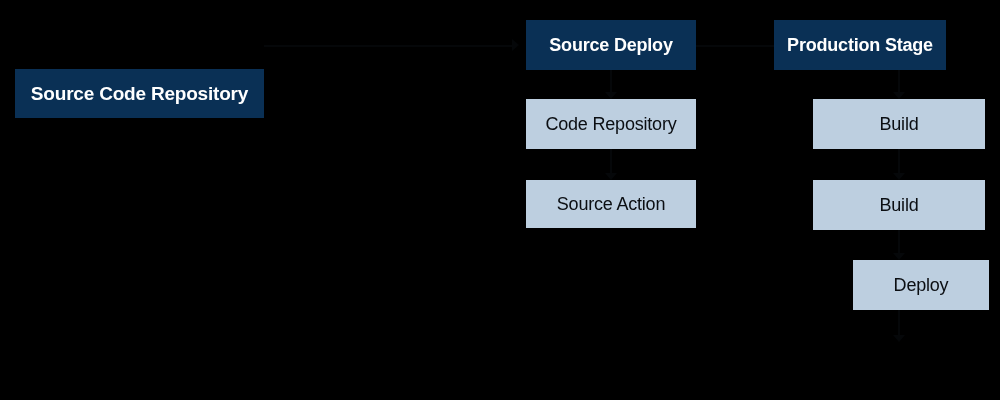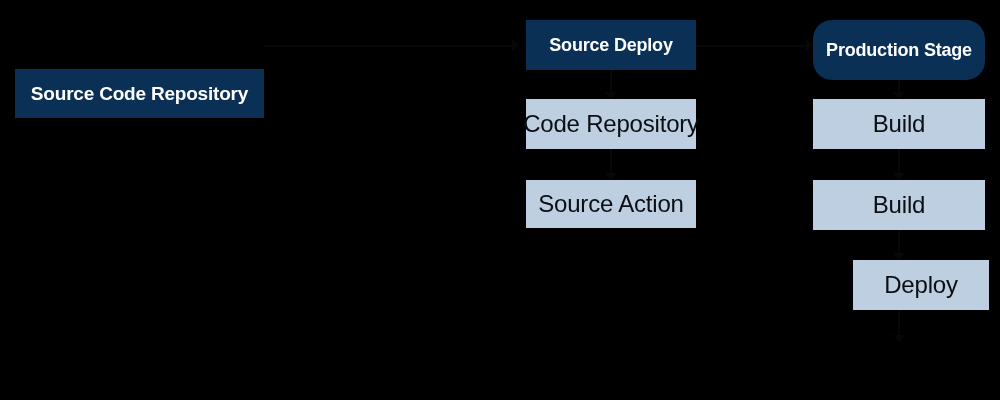--- a/index.html
+++ b/index.html
@@ -35,21 +35,21 @@
     font-weight: 700;
     font-size: 18px;
   }
   .node.header.wide {
     font-size: 19px;
   }
   .node.step {
     background: #bdcfe0;
     color: #0b0e12;
     font-weight: 400;
-    font-size: 24px;
+    font-size: 18px;
   }
   
   .connector {
     position: absolute;
     background: #050709;
     z-index: 1;
   }
   .connector-line {
     width: 2px;
   }
@@ -104,21 +104,21 @@
   <div class="connector connector-line" style="left:610px; top:149px; height:24px;"></div>
   <div class="arrowhead" style="left:605px; top:173px;"></div>
 
   <div class="node step" style="left:526px; top:180px; width:170px; height:48px;">
     <span>Source Action</span>
   </div>
 
   <div class="h-connector" style="left:696px; top:45px; width:110px;"></div>
   <div class="arrowhead-right" style="left:806px; top:39px;"></div>
 
-  <div class="node header" style="left:813px; top:20px; width:172px; height:60px;border-radius:19px;">
+  <div class="node header" style="left:774px; top:20px; width:172px; height:50px;">
     <span>Production Stage</span>
   </div>
 
   <div class="connector connector-line" style="left:898px; top:70px; height:22px;"></div>
   <div class="arrowhead" style="left:893px; top:92px;"></div>
 
   <div class="node step" style="left:813px; top:99px; width:172px; height:50px;">
     <span>Build</span>
   </div>
 

